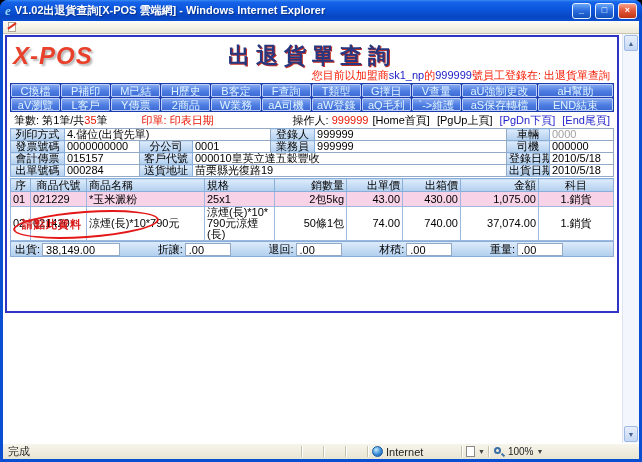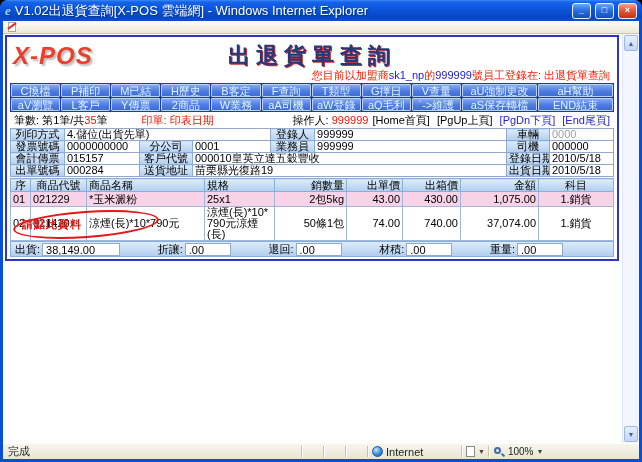--- a/index.html
+++ b/index.html
@@ -3,39 +3,39 @@
 <meta charset="utf-8">
 <style>
   *{box-sizing:border-box;margin:0;padding:0}
   html,body{width:642px;height:462px;overflow:hidden;background:#000;}
   body{font-family:"Liberation Sans","DejaVu Sans",sans-serif;}
   .window{width:642px;height:462px;display:flex;flex-direction:column;background:#0a4fd2;padding:0 3px 3px;border-radius:8px 8px 0 0;}
   
   .titlebar{height:21px;margin:0 -3px;padding:0 5px;border-radius:8px 8px 0 0;display:flex;align-items:center;gap:4px;
     background:linear-gradient(180deg,#3a8af5 0%,#1563e8 10%,#0b55dc 45%,#0846c2 80%,#0a4fd2 100%);}
   .ie-icon{color:#8fd8ff;font:italic bold 13px "Liberation Serif","DejaVu Serif",serif;text-shadow:0 0 2px #083a8c;}
-  .title-text{flex:1;color:#fff;font-weight:normal;font-size:13px;white-space:nowrap;overflow:hidden;text-shadow:1px 1px 1px #03318c;}
+  .title-text{flex:1;color:#fff;font-weight:bold;font-size:11px;white-space:nowrap;overflow:hidden;text-shadow:1px 1px 1px #03318c;}
   .tb-btn{width:19px;height:16px;border-radius:3px;border:1px solid #e8f0ff;display:flex;align-items:center;justify-content:center;
     font-size:9px;line-height:9px;color:#fff;font-weight:bold;}
   .btn-min,.btn-max{background:linear-gradient(#6ba6f7,#2d6fe0 45%,#1150bb);}
   .btn-close{background:linear-gradient(#f7a28a,#e2593b 45%,#c23413);}
   
   .addressbar{height:13px;background:linear-gradient(#fffdf6,#ece9d8);display:flex;align-items:center;gap:4px;padding:0 5px;border-bottom:1px solid #c9c5b2;}
   .addr-icon{width:8px;height:10px;background:#fff;border:1px solid #b0a890;position:relative;}
   .addr-icon i{position:absolute;left:-2px;top:2px;width:10px;height:2px;background:#e03020;transform:rotate(-35deg);}
   .addr-text{font-size:9px;color:#9a9a9a;white-space:nowrap;overflow:hidden;}
   .addr-text .host{color:#222;font-weight:bold;}
   
   .content{flex:1;position:relative;background:#fff;overflow:hidden;}
   .vscroll{position:absolute;top:0;right:0;bottom:0;width:17px;background:#f3f6fc;border-left:1px solid #dde5f2;
     display:flex;flex-direction:column;justify-content:space-between;padding:1px;}
   .scroll-btn{height:16px;background:linear-gradient(#e7eefb,#c3d6f3);border:1px solid #9db9e6;border-radius:2px;
     display:flex;align-items:center;justify-content:center;color:#45628f;font-size:7px;line-height:7px;}
   
-  .page{position:absolute;left:2px;top:1px;right:20px;height:226px;border:2px solid #2e35c4;background:#fff;padding:2px 3px 0;}
+  .page{position:absolute;left:2px;top:1px;right:20px;height:278px;border:2px solid #2e35c4;background:#fff;padding:2px 3px 0;}
   .pg-header{position:relative;height:30px;}
   .logo{position:absolute;left:3px;top:3px;font:italic bold 24px "Liberation Sans","DejaVu Sans",sans-serif;color:#e8402a;
     letter-spacing:1px;text-shadow:2px 2px 2px #b9b9b9;}
   .pg-title{position:absolute;left:0;right:0;top:2px;text-align:center;
     font-family:"Liberation Serif","DejaVu Serif",serif;font-weight:bold;font-size:22px;letter-spacing:6px;
     color:#27377f;text-shadow:1px 1px 0 #c23028;}
   .login-line{height:13px;text-align:right;font-size:11px;line-height:12px;color:#f51a00;padding-right:4px;white-space:nowrap;}
   .login-line .id{color:#1a1ac8;}
   
   .menu{background:#1b3cae;padding:1px;display:flex;flex-direction:column;gap:1px;margin-top:1px;}

